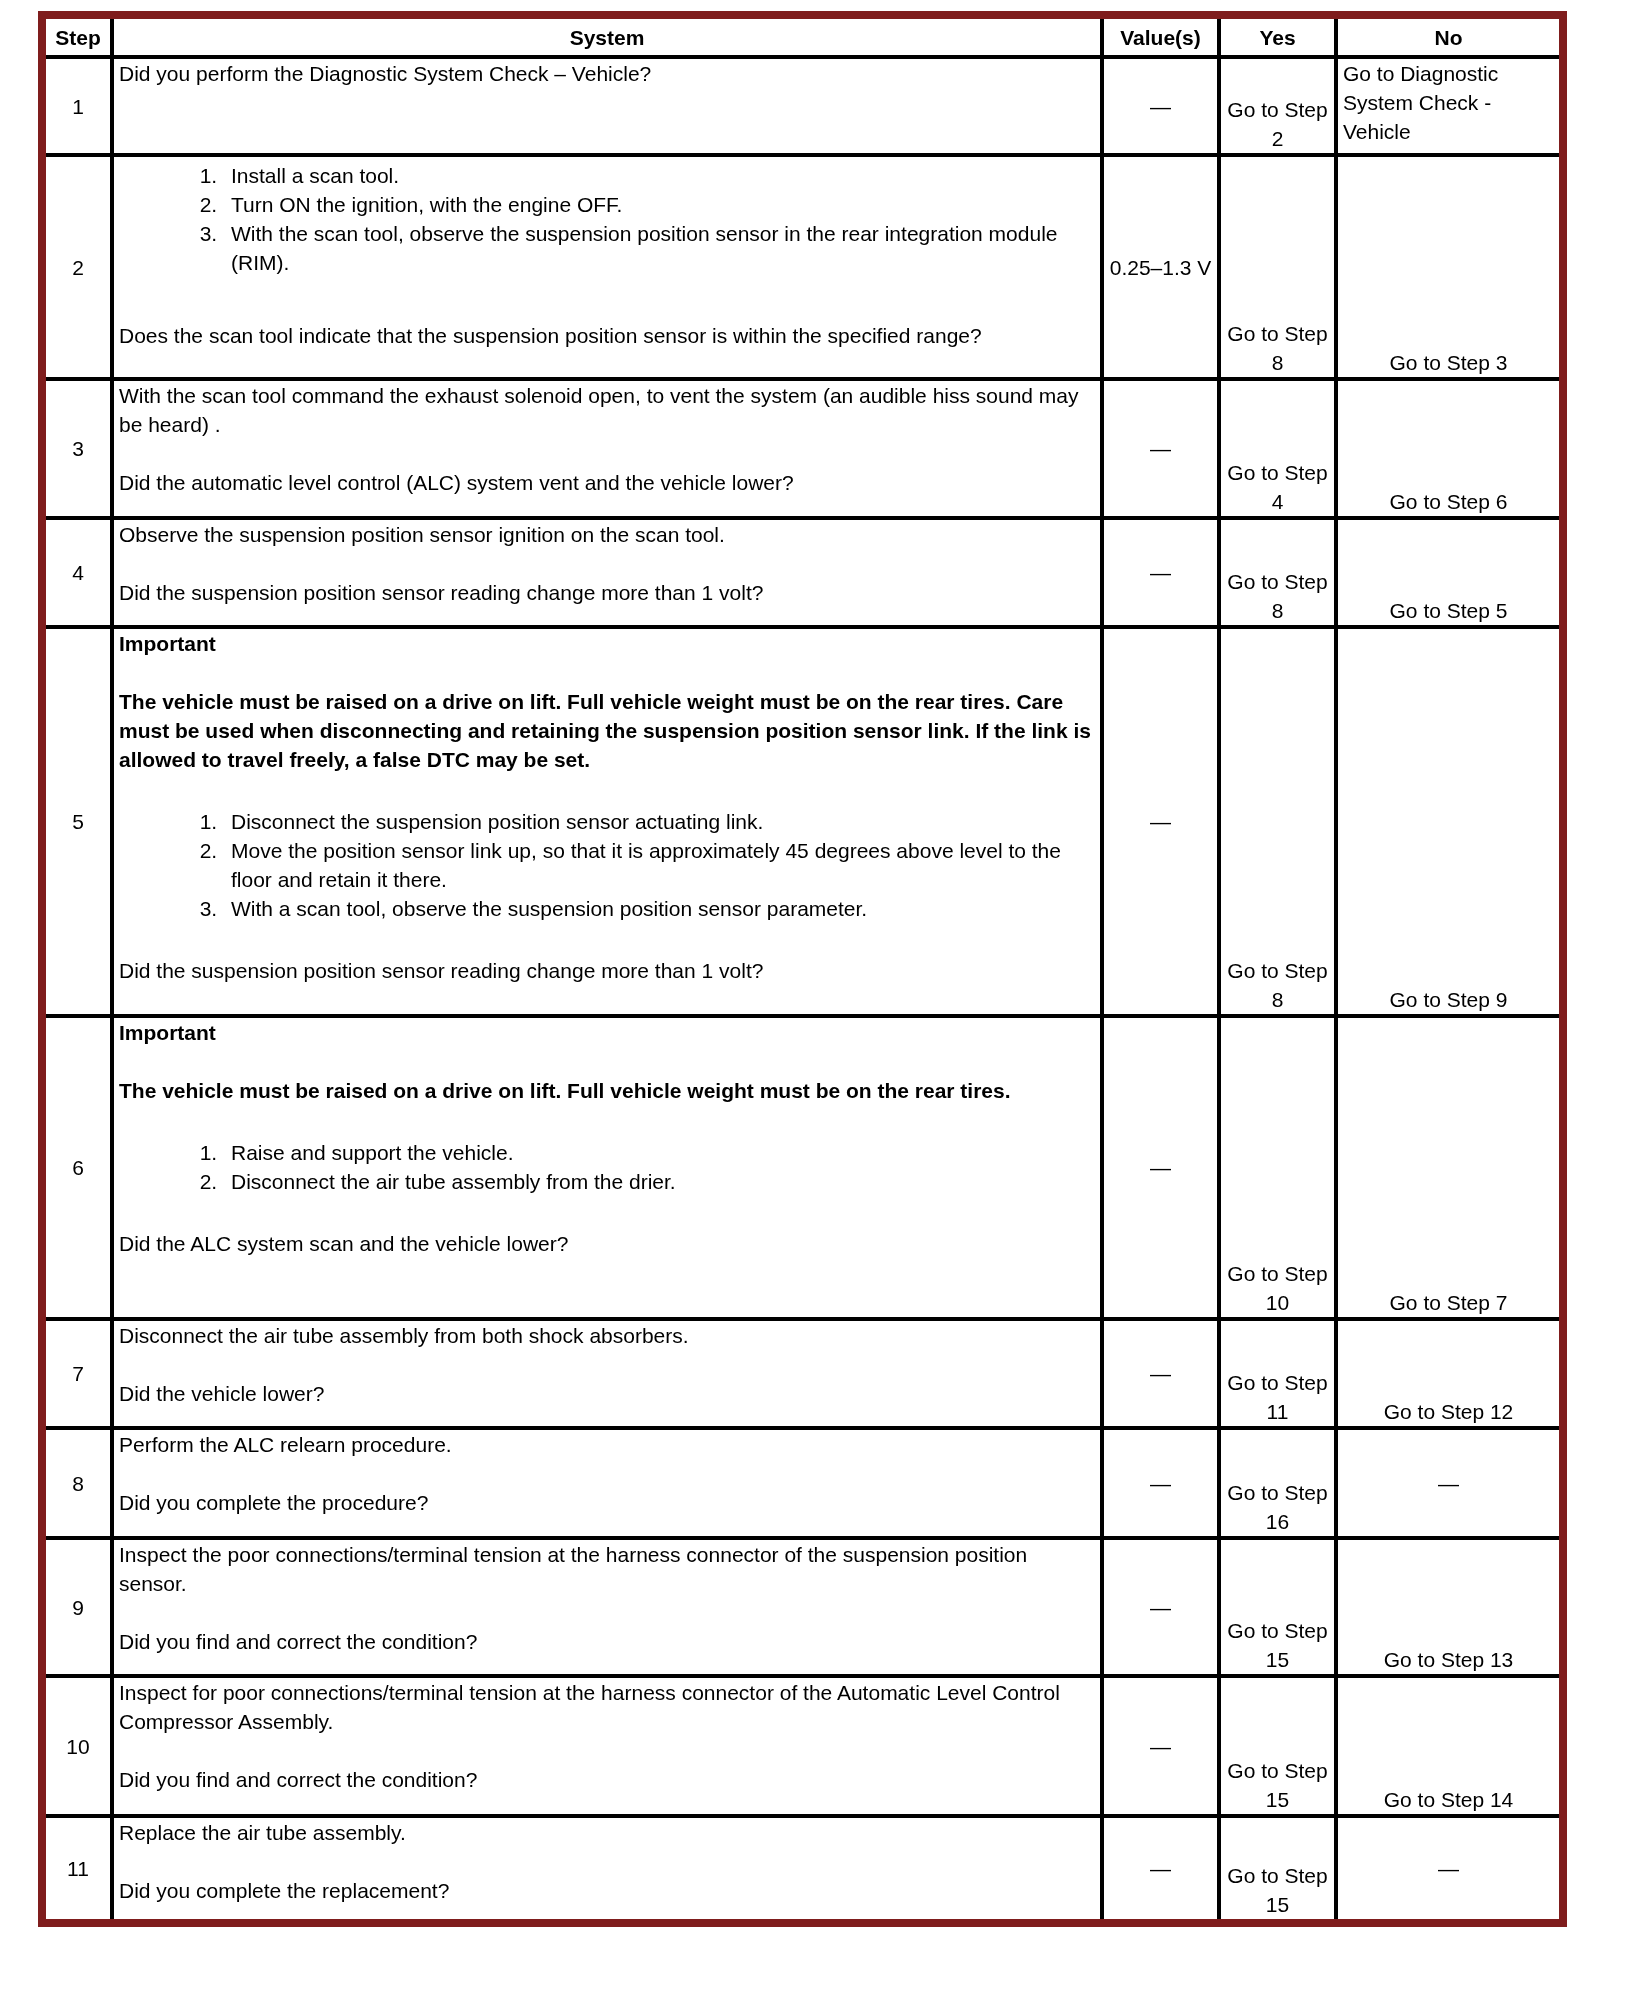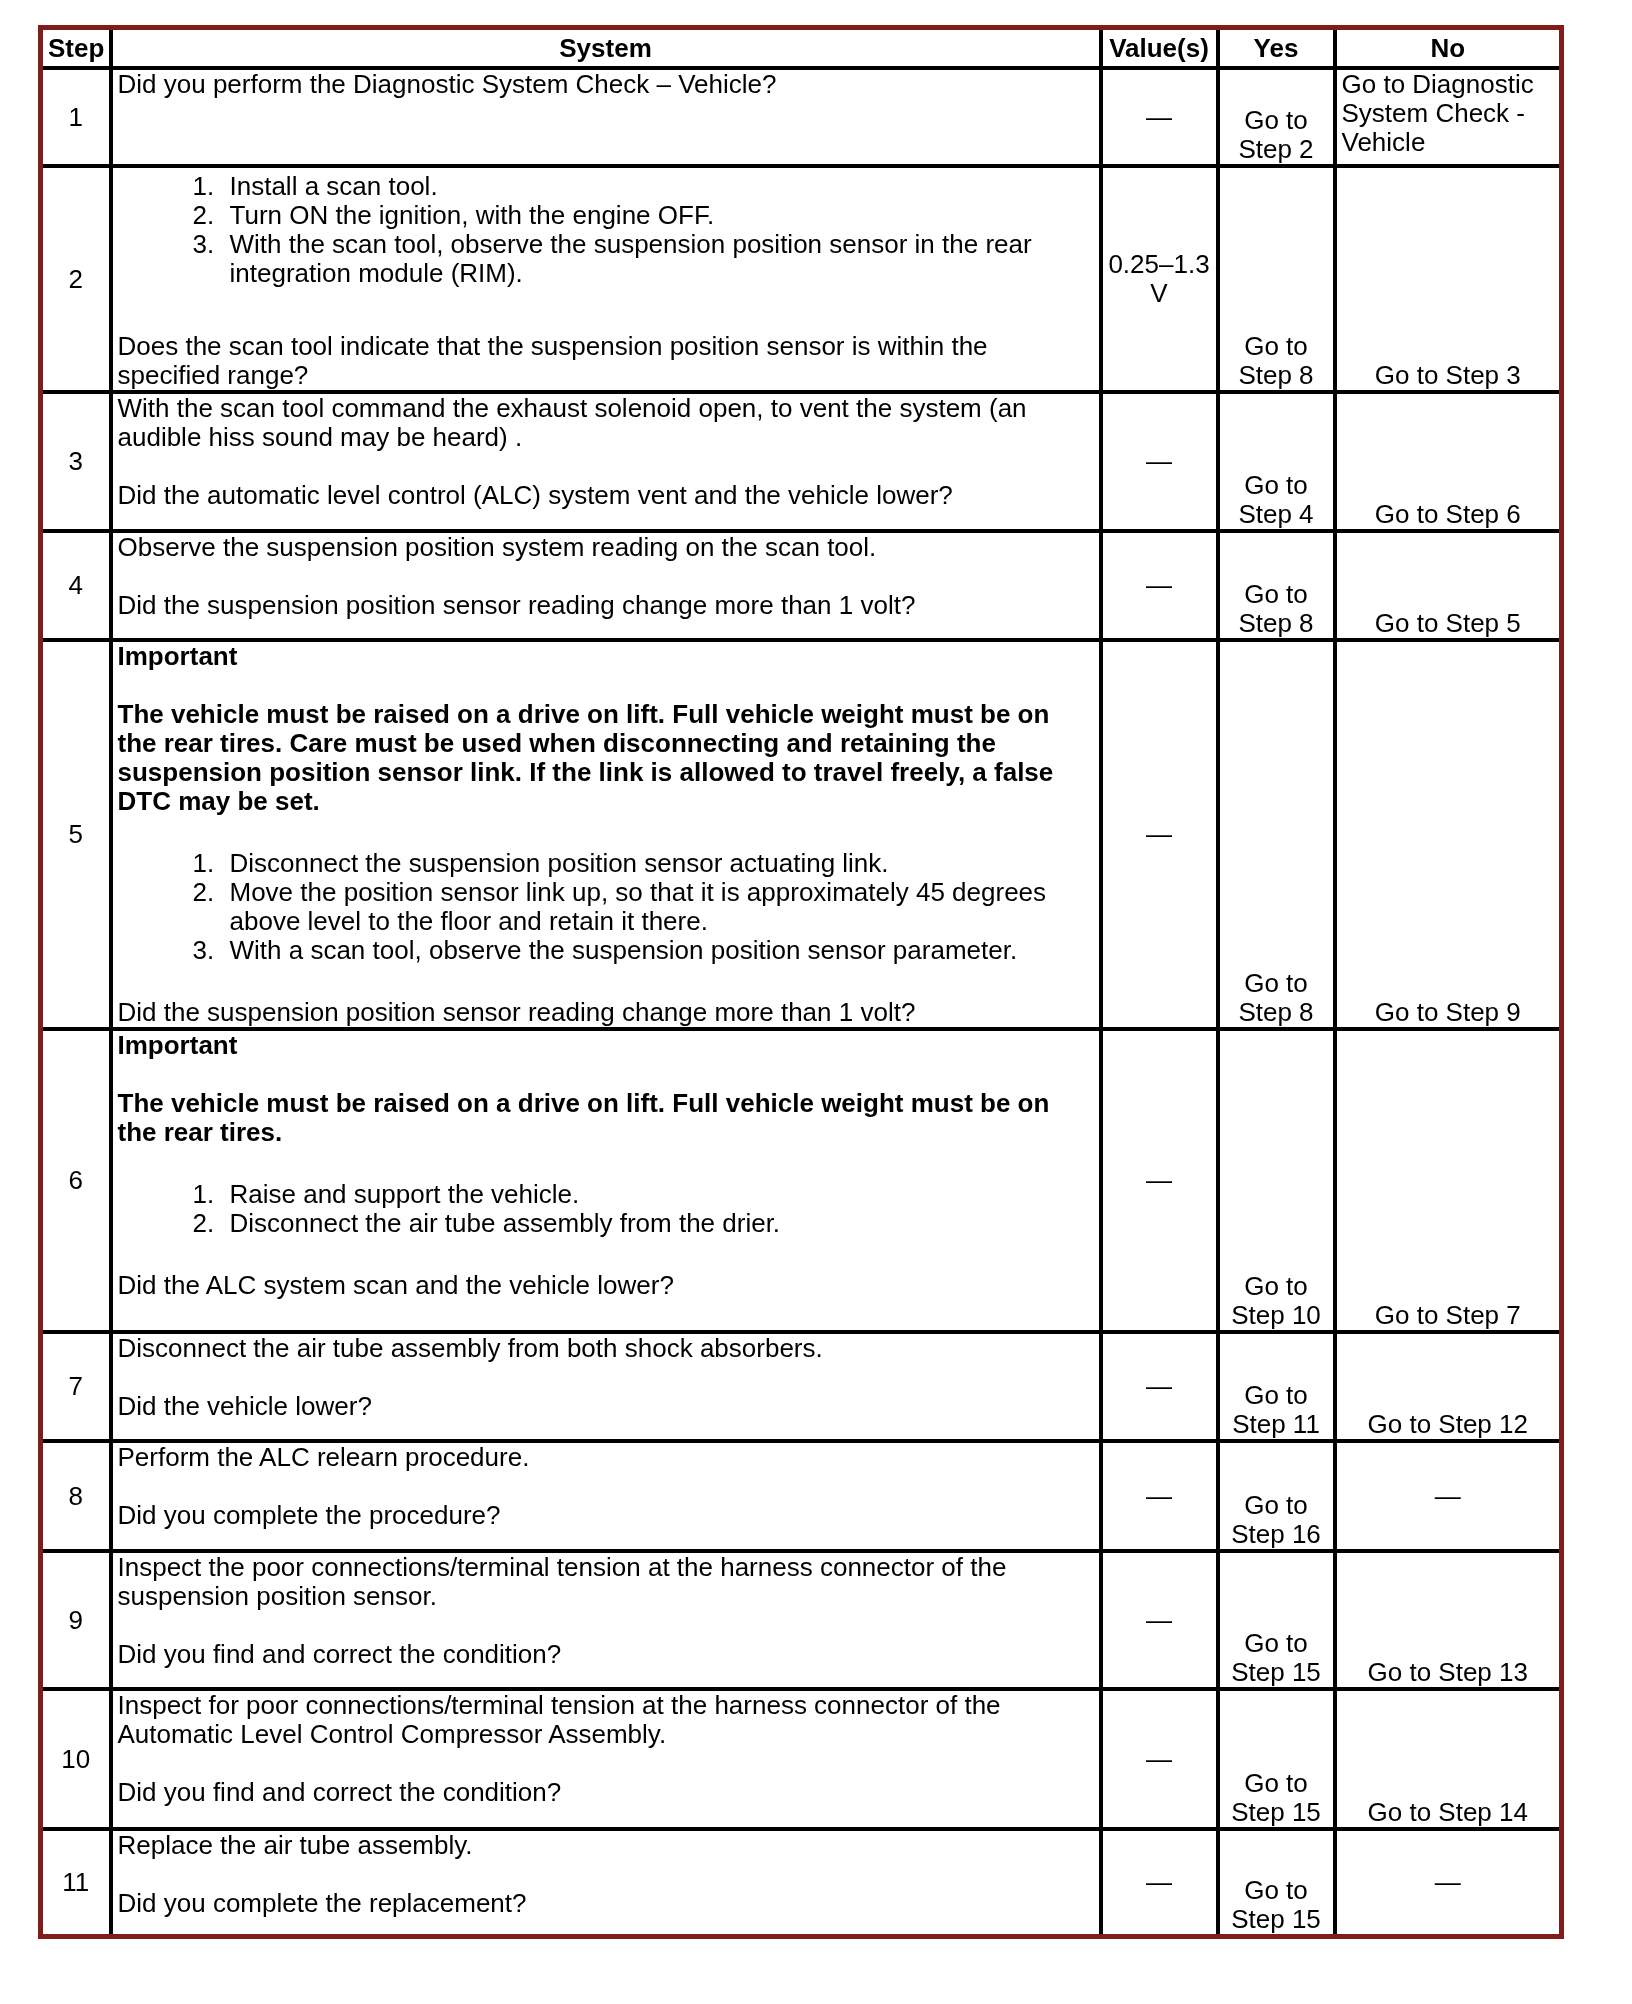--- a/index.html
+++ b/index.html
@@ -1,22 +1,22 @@
 <!DOCTYPE html>
 <html><head>
 <meta charset="utf-8">
 <style>
   html, body { margin: 0; padding: 0; background: #ffffff; }
   body { width: 1632px; height: 2004px; position: relative; overflow: hidden;
          font-family: "Liberation Sans", sans-serif; color: #000; }
   table.diag {
-    position: absolute; left: 38px; top: 25px;
+    position: absolute; left: 38px; top: 11px;
     width: 1521px; border-collapse: collapse; table-layout: fixed;
-    border: 5px solid #7f1d1d;
-    font-size: 26px; line-height: 29px;
+    border: 8px solid #7f1d1d;
+    font-size: 21px; line-height: 29px;
   }
   table.diag td, table.diag th {
     border: 4px solid #000; padding: 0 5px; vertical-align: top;
   }
   th { font-weight: bold; text-align: center; height: 36px; vertical-align: middle !important; }
   col.c-step { width: 70px; }
   col.c-action { width: 990px; }
   col.c-val { width: 117px; }
   col.c-yes { width: 117px; }
   col.c-no { width: 227px; }
@@ -90,21 +90,21 @@
         <div>Did the automatic level control (ALC) system vent and the vehicle lower?</div>
       </td>
       <td class="val">—</td>
       <td class="yes">Go to Step 4</td>
       <td class="no">Go to Step 6</td>
     </tr>
 
     <tr style="height:109px">
       <td class="step">4</td>
       <td class="action">
-        <div>Observe the suspension position system reading on the scan tool.</div>
+        <div>Observe the suspension position sensor ignition on the scan tool.</div>
         <div class="gap-s"></div>
         <div>Did the suspension position sensor reading change more than 1 volt?</div>
       </td>
       <td class="val">—</td>
       <td class="yes">Go to Step 8</td>
       <td class="no">Go to Step 5</td>
     </tr>
 
     <tr style="height:389px">
       <td class="step">5</td>

